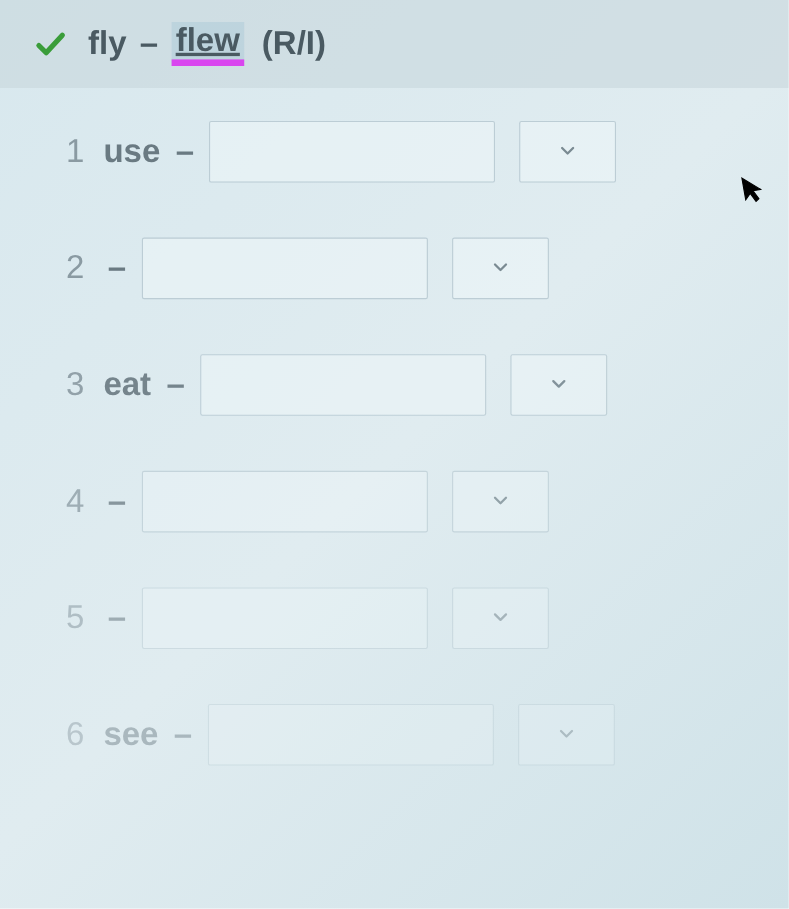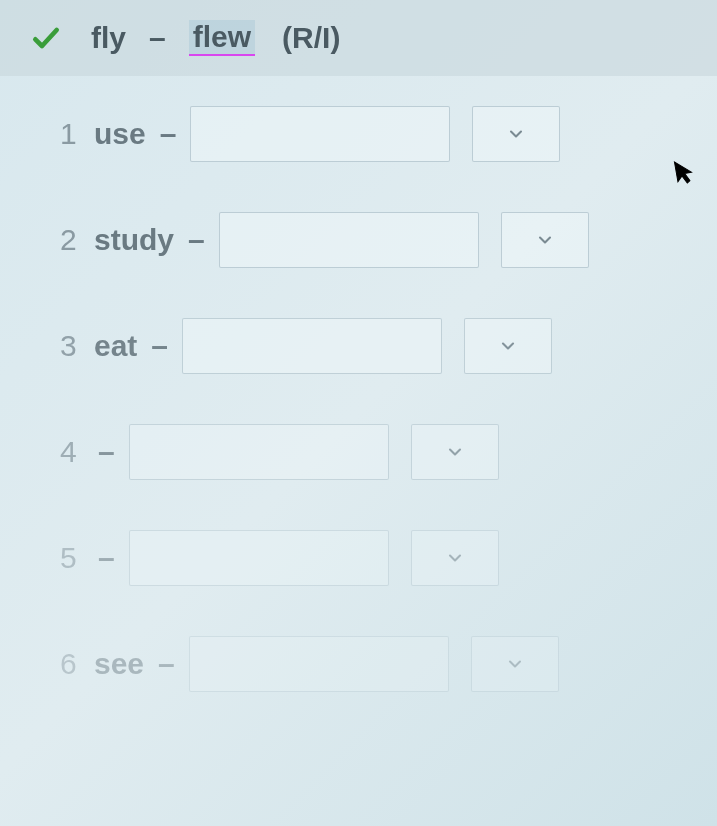--- a/index.html
+++ b/index.html
@@ -13,37 +13,38 @@
       background: linear-gradient(135deg, #d8e8ee 0%, #e0ecf0 50%, #cfe2e8 100%);
       font-family: -apple-system, BlinkMacSystemFont, "Segoe UI", Arial, sans-serif;
       overflow: hidden;
       position: relative;
     }
     .example-bar {
       background: rgba(200, 215, 220, 0.6);
       padding: 20px 30px;
       display: flex;
       align-items: center;
-      gap: 19px;
+      gap: 8px;
       font-size: 30px;
       font-weight: 600;
       color: #4a5a62;
     }
     .check-icon {
       color: #3a9d3a;
       font-size: 36px;
       display: inline-flex;
     }
     .example-verb {
       margin-left: 10px;
     }
     .example-answer {
       background: rgba(150, 190, 210, 0.3);
-      border-bottom: 2px solid #d946ef;
+      border-bottom: 6px solid #d946ef;
       padding: 0 4px;
+      text-decoration: underline;
     }
     .example-hint {
       margin-left: 8px;
     }
     .questions {
       padding: 30px 40px 20px 60px;
     }
     .question-row {
       display: flex;
       align-items: center;
@@ -128,21 +129,20 @@
       <span class="chevron-icon">
         <svg width="20" height="20" viewBox="0 0 24 24" fill="none" stroke="currentColor" stroke-width="2.5" stroke-linecap="round" stroke-linejoin="round">
             <polyline points="6 9 12 15 18 9"></polyline>
           </svg>
       </span>
     </div>
   </div>
 
   <div class="question-row">
     <span class="question-number">2</span>
-    <span class="question-verb">study</span>
     <span class="dash">–</span>
     <input class="answer-input" type="text" value="" style="">
     <div class="dropdown">
       <span class="chevron-icon">
         <svg width="20" height="20" viewBox="0 0 24 24" fill="none" stroke="currentColor" stroke-width="2.5" stroke-linecap="round" stroke-linejoin="round">
             <polyline points="6 9 12 15 18 9"></polyline>
           </svg>
       </span>
     </div>
   </div>

